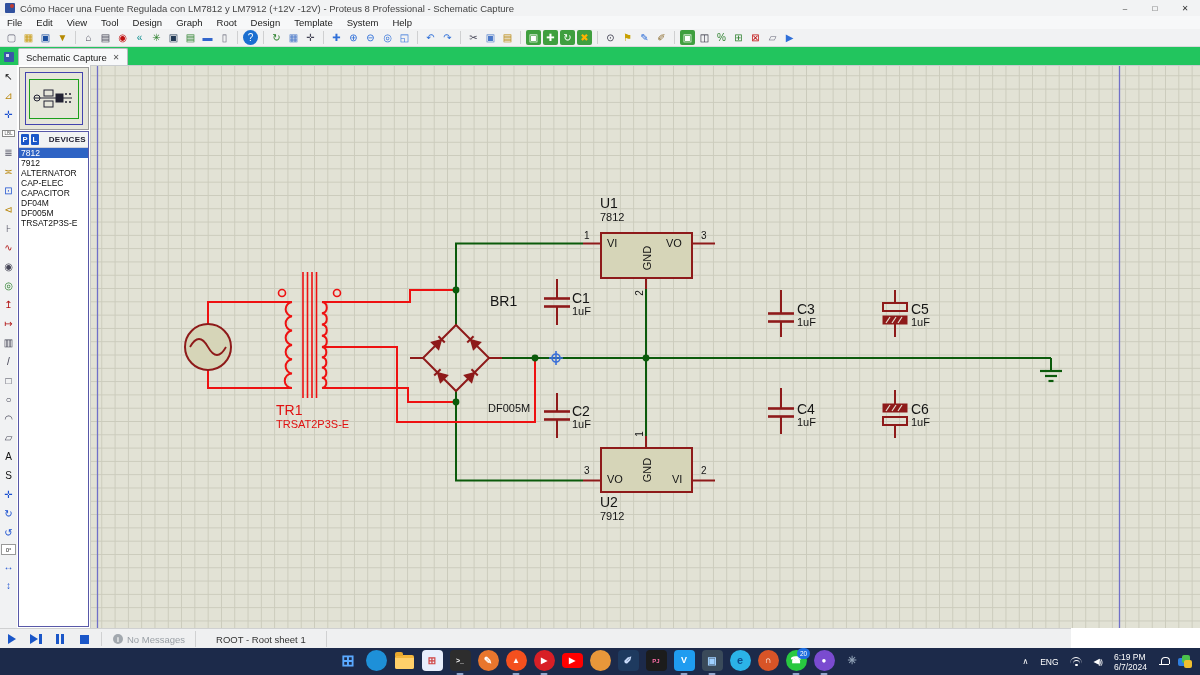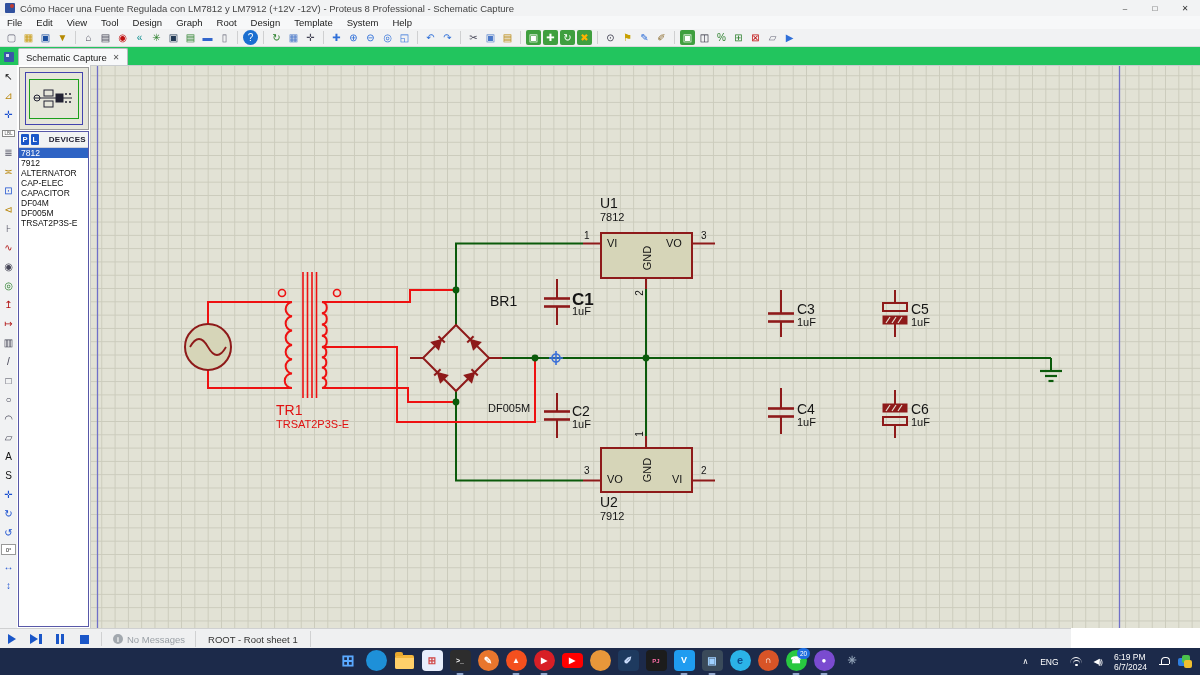--- a/index.html
+++ b/index.html
@@ -72,21 +72,21 @@
              display:flex;align-items:center;font-size:9.5px;color:#333}
   .play-tri{width:0;height:0;border-top:5px solid transparent;border-bottom:5px solid transparent;
             border-left:8px solid #1a56c8}
   .sb-ctl{display:flex;align-items:center;justify-content:center;width:24px;height:16px}
   .pause-bar{width:3px;height:10px;background:#1a56c8;margin:0 1px}
   .stop-sq{width:9px;height:9px;background:#1a56c8}
   .sb-sep{width:1px;height:14px;background:#d0d1d2;margin:0 5px}
   #msg-info{width:10px;height:10px;border-radius:50%;background:#a2a8ae;color:#fff;font-size:7px;font-weight:bold;
             display:flex;align-items:center;justify-content:center;margin:0 4px 0 6px}
   #msg-text{color:#9aa0a6}
-  #sheet-box{margin-left:10px;padding:0 12px;border-left:1px solid #d0d1d2;border-right:1px solid #d0d1d2;height:16px;
+  #sheet-box{margin-left:10px;padding:0 20px;border-left:1px solid #d0d1d2;border-right:1px solid #d0d1d2;height:16px;
              display:flex;align-items:center}
 
   
   #taskbar{position:absolute;left:0;top:648px;width:1200px;height:27px;background:#1c2a4a}
   #tb-icons{position:absolute;left:337px;top:2px;display:flex;gap:6px}
   .tk-wrap{width:22px;height:25px;position:relative;display:flex;align-items:flex-start;justify-content:center}
   .tk{width:21px;height:21px;border-radius:4px;display:flex;align-items:center;justify-content:center;
       font-size:10px;line-height:1;font-weight:bold}
   .tk.circle{border-radius:50%}
   .tk.wide{width:21px;height:15px;margin-top:3px;border-radius:4px;font-size:8px}
@@ -285,21 +285,21 @@
       <div class="sch-label" style="font-size: 10px; left: 584px; top: 466px;">3</div>
       <div class="sch-label" style="font-size: 10px; left: 701px; top: 466px;">2</div>
       <div class="sch-label" style="font-size: 11px; left: 607px; top: 474px;">VO</div>
       <div class="sch-label" style="font-size: 11px; left: 672px; top: 474px;">VI</div>
       <div class="sch-label" style="font-size: 11px; left: 647px; top: 470px; transform: translate(-50%, -50%) rotate(-90deg);">GND</div>
       <div class="sch-label" style="font-size: 10px; left: 640px; top: 434px; transform: translate(-50%, -50%) rotate(-90deg);">1</div>
       <div class="sch-label" style="font-size: 14px; left: 490px; top: 294px;">BR1</div>
       <div class="sch-label" style="font-size: 11px; left: 488px; top: 403px;">DF005M</div>
       <div class="sch-label" style="font-size: 14px; color: rgb(224, 16, 16); left: 276px; top: 403px;">TR1</div>
       <div class="sch-label" style="font-size: 11px; color: rgb(224, 16, 16); left: 276px; top: 419px;">TRSAT2P3S-E</div>
-      <div class="sch-label" style="font-size: 17px; left: 572px; top: 291px; font-weight: bold;">C1</div>
+      <div class="sch-label" style="font-size: 14px; left: 572px; top: 291px;">C1</div>
       <div class="sch-label" style="font-size: 11px; left: 572px; top: 306px;">1uF</div>
       <div class="sch-label" style="font-size: 14px; left: 572px; top: 404px;">C2</div>
       <div class="sch-label" style="font-size: 11px; left: 572px; top: 419px;">1uF</div>
       <div class="sch-label" style="font-size: 14px; left: 797px; top: 302px;">C3</div>
       <div class="sch-label" style="font-size: 11px; left: 797px; top: 317px;">1uF</div>
       <div class="sch-label" style="font-size: 14px; left: 797px; top: 402px; text-align: right;">C4</div>
       <div class="sch-label" style="font-size: 11px; left: 797px; top: 417px;">1uF</div>
       <div class="sch-label" style="font-size: 14px; left: 911px; top: 302px;">C5</div>
       <div class="sch-label" style="font-size: 11px; left: 911px; top: 317px;">1uF</div>
       <div class="sch-label" style="font-size: 14px; left: 911px; top: 402px;">C6</div>

